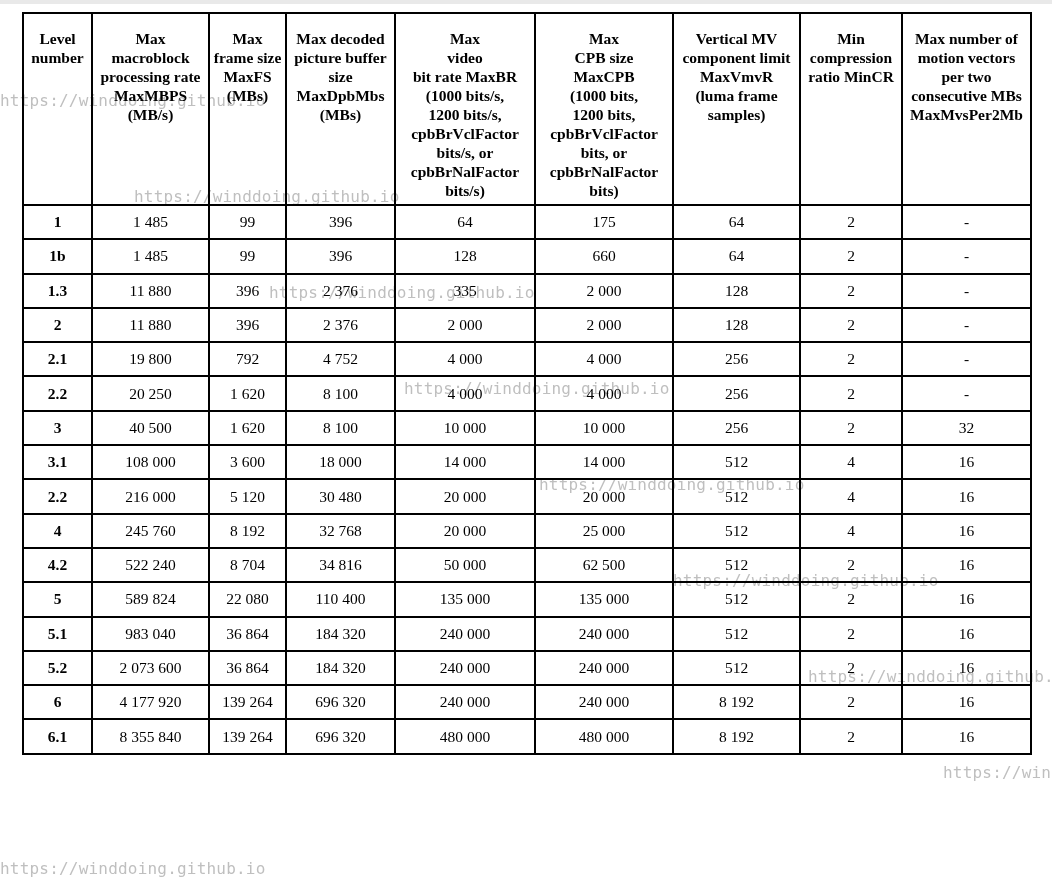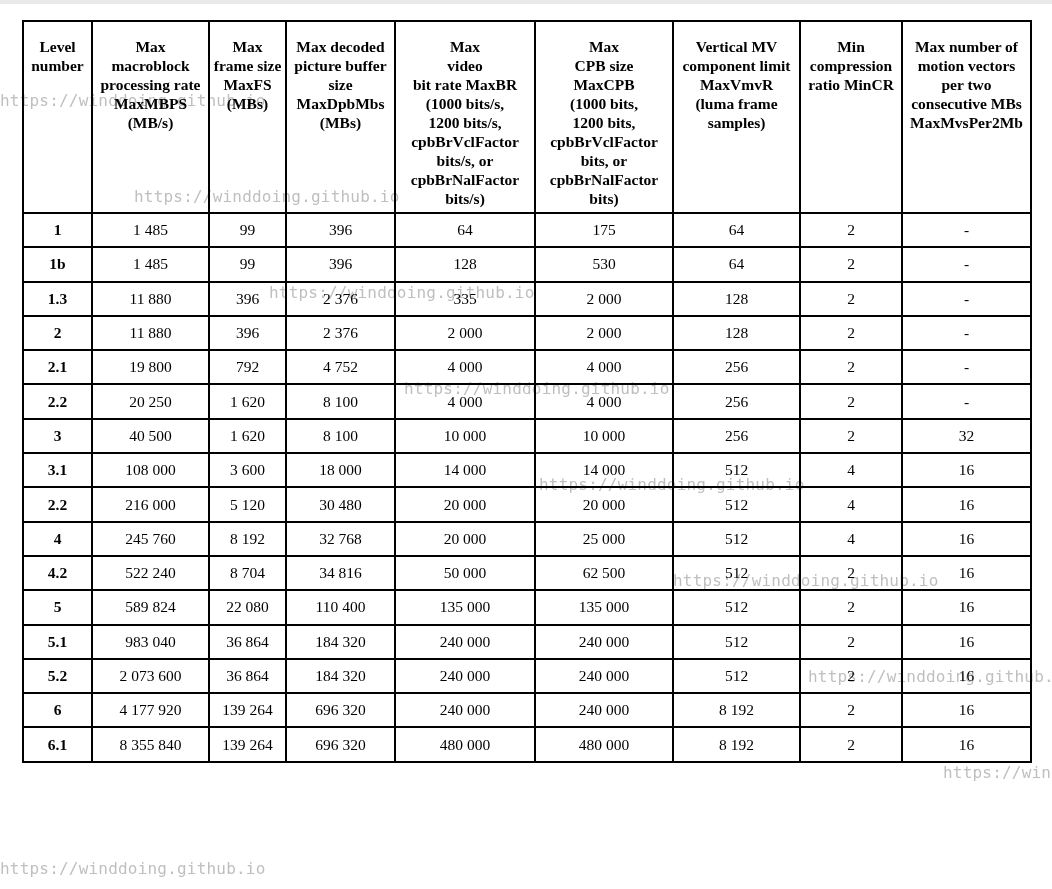--- a/index.html
+++ b/index.html
@@ -28,21 +28,21 @@
     position: absolute;
     font-family: "DejaVu Sans Mono", monospace;
     font-size: 16px;
     line-height: 16px;
     white-space: nowrap;
     letter-spacing: 0.2px;
   }
   table.levels {
     position: absolute;
     left: 22px;
-    top: 20px;
+    top: 12px;
     width: 1008px;
     border-collapse: collapse;
     table-layout: fixed;
     z-index: 2;
     background: transparent;
     border-radius: 18px;
   }
   table.levels th, table.levels td {
     border: 2px solid #000000;
     background: transparent;
@@ -160,21 +160,21 @@
           <td>64</td>
           <td>2</td>
           <td>-</td>
         </tr>
         <tr>
           <td>1b</td>
           <td>1 485</td>
           <td>99</td>
           <td>396</td>
           <td>128</td>
-          <td>530</td>
+          <td>660</td>
           <td>64</td>
           <td>2</td>
           <td>-</td>
         </tr>
         <tr>
           <td>1.3</td>
           <td>11 880</td>
           <td>396</td>
           <td>2 376</td>
           <td>335</td>

